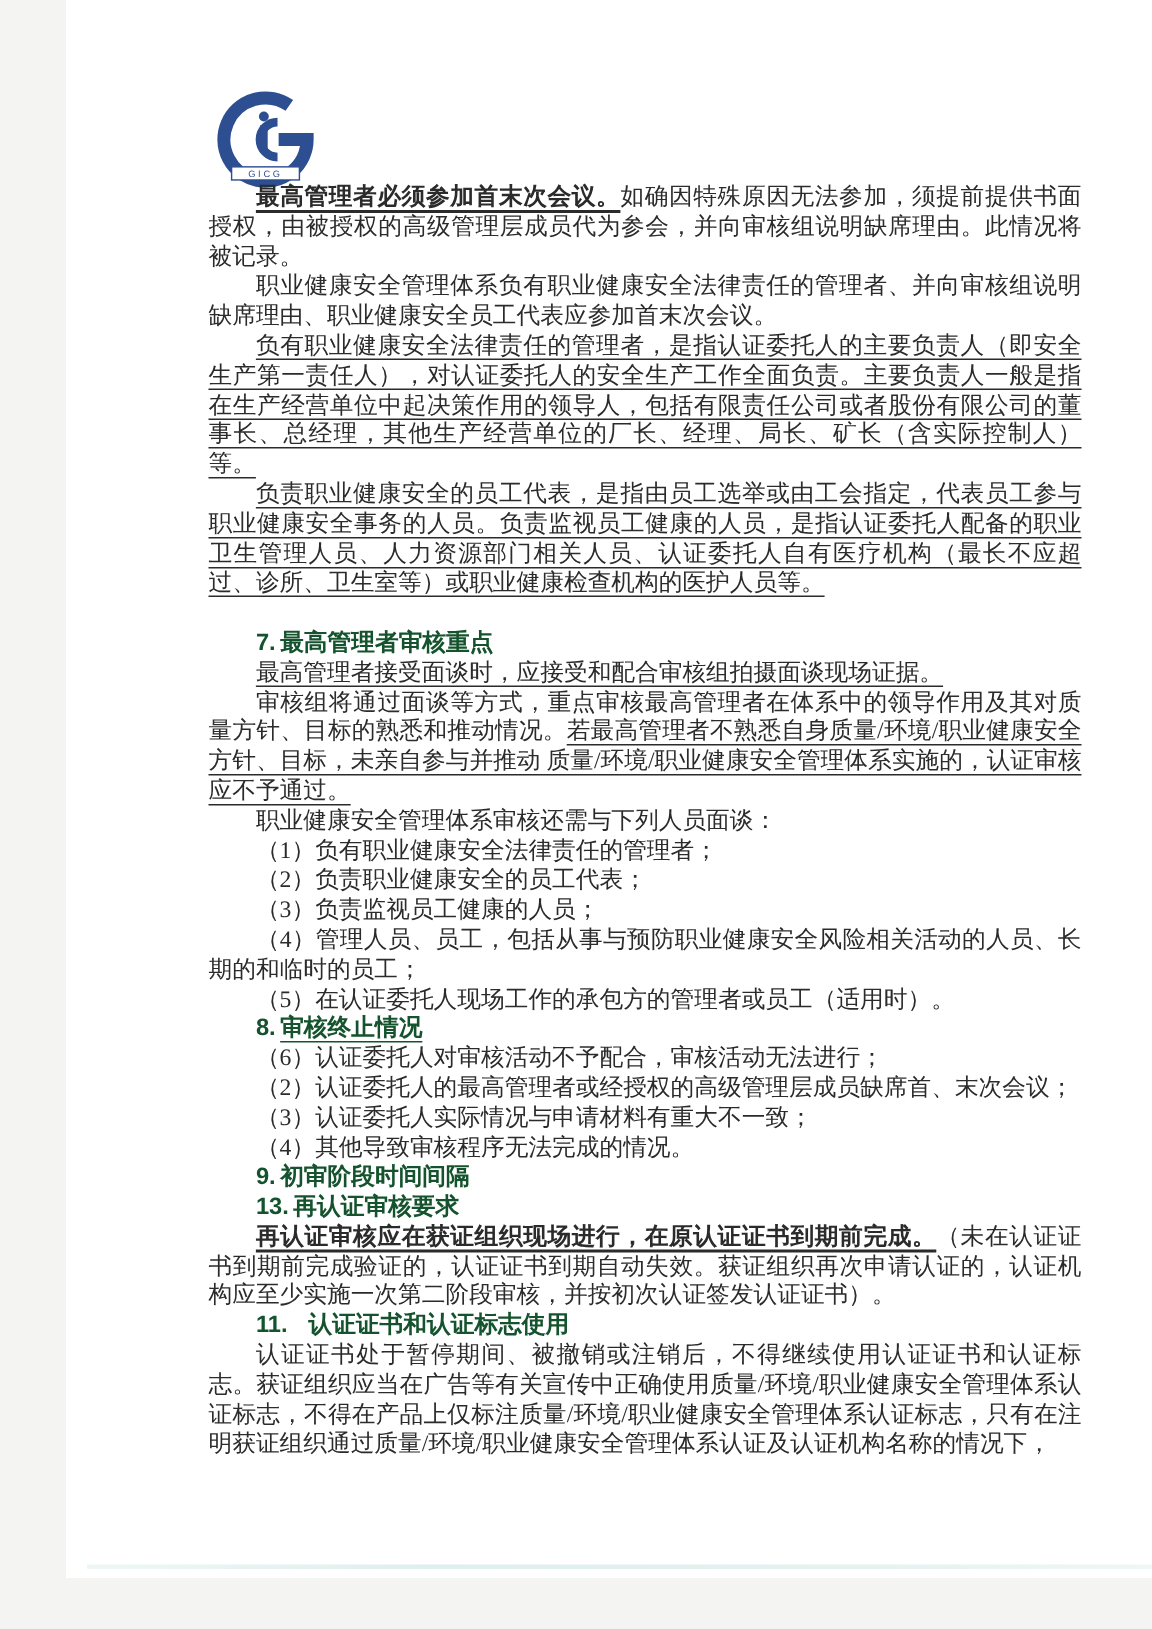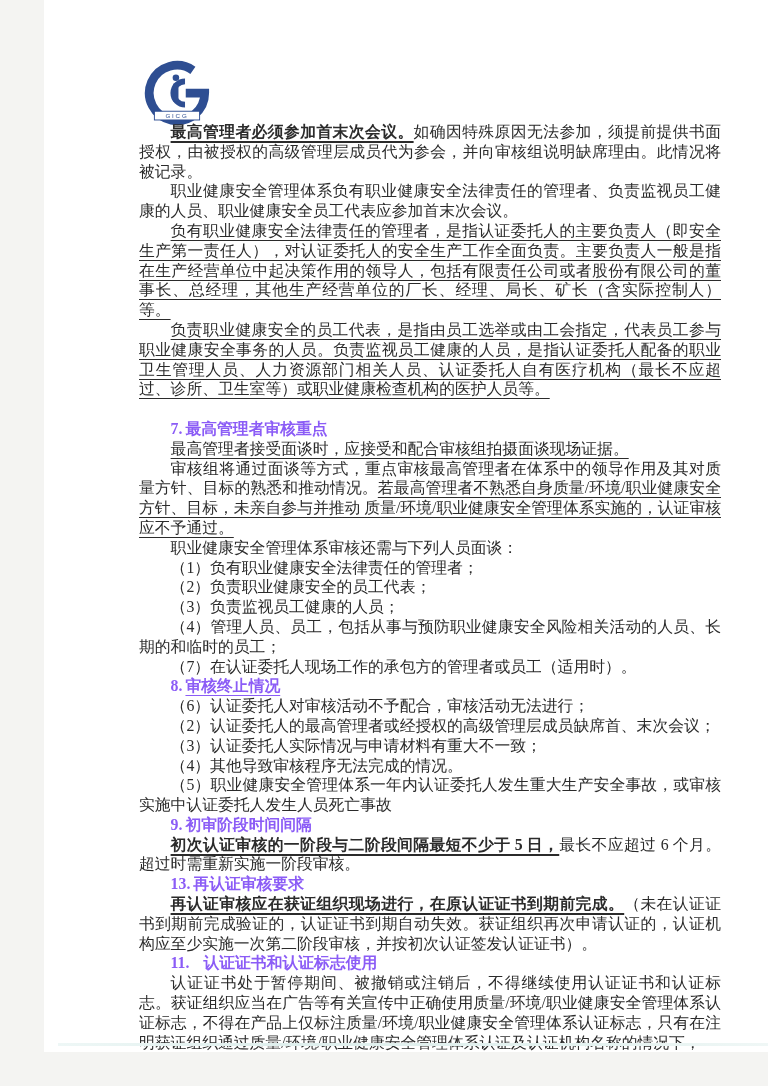--- a/index.html
+++ b/index.html
@@ -12,22 +12,22 @@
     overflow:hidden;box-sizing:border-box;margin-left:44px;
   }
   .logo{position:absolute;left:96px;top:58px;width:74px;height:70px;}
   .content{
     position:absolute;left:95px;top:122px;width:582px;
     font-size:15.8px;line-height:19.8px;color:#2b2b2b;
     text-align:justify;text-justify:inter-character;
   }
   .content p{margin:0;text-indent:2em;}
   .hd{
-    font-family:Liberation Serif, serif;
-    font-weight:bold;color:#8b5cf6;text-indent:0;margin:0;
+    font-family:Liberation Sans, sans-serif;
+    font-weight:bold;color:#14532d;text-indent:0;margin:0;
   }
   .hd .hnum{margin-right:3px;}
   .hd .hnum.wide-gap{margin-right:14px;}
   .gap-before{margin-top:19.8px !important;}
   .u{text-decoration:underline;text-decoration-thickness:1px;text-underline-offset:3.5px;}
   .bu{font-weight:bold;text-decoration:underline;text-decoration-thickness:1.5px;text-underline-offset:3.5px;}
   .hd .u{text-underline-offset:4px;}
   .scan-edge{
     position:absolute;left:14px;right:4px;bottom:6px;height:3px;
     background:linear-gradient(to right,#eef7f6,#dfefed 30%,#e4f2f0 70%,#f2f8f7);
@@ -47,51 +47,49 @@
       <rect x="19" y="73" width="62" height="12" fill="#ffffff" stroke="#2e4e92" stroke-width="1.3"></rect>
       <text x="50" y="82.5" text-anchor="middle" font-size="8.5" letter-spacing="2.5" fill="#2e4e92" font-family="Liberation Sans, sans-serif">GICG</text>
     </svg>
   </div>
 
   <div class="content">
 
     <p><span class="bu">最高管理者必须参加首末次会议。</span><span>如确因特殊原因无法参加，须提前提供书面授权，由被授权的高级管理层成员代为参会，并向审核组说明缺席理由。此情况将被记录。</span></p>
 
 
-    <p>职业健康安全管理体系负有职业健康安全法律责任的管理者、负责监视员工健康的人员、职业健康安全员工代表应参加首末次会议。</p>
+    <p>职业健康安全管理体系负有职业健康安全法律责任的管理者、并向审核组说明缺席理由、职业健康安全员工代表应参加首末次会议。</p>
 
     <p><span class="u">负有职业健康安全法律责任的管理者，是指认证委托人的主要负责人（即安全生产第一责任人），对认证委托人的安全生产工作全面负责。主要负责人一般是指在生产经营单位中起决策作用的领导人，包括有限责任公司或者股份有限公司的董事长、总经理，其他生产经营单位的厂长、经理、局长、矿长（含实际控制人）等。</span></p>
 
     <p><span class="u">负责职业健康安全的员工代表，是指由员工选举或由工会指定，代表员工参与职业健康安全事务的人员。负责监视员工健康的人员，是指认证委托人配备的职业卫生管理人员、人力资源部门相关人员、认证委托人自有医疗机构（最长不应超过、诊所、卫生室等）或职业健康检查机构的医护人员等。</span></p>
 
     <p class="hd gap-before"><span class="hnum">7.</span><span>最高管理者审核重点</span></p>
 
     <p><span class="u">最高管理者接受面谈时，应接受和配合审核组拍摄面谈现场证据。</span></p>
 
     <p><span>审核组将通过面谈等方式，重点审核最高管理者在体系中的领导作用及其对质量方针、目标的熟悉和推动情况。</span><span class="u">若最高管理者不熟悉自身质量/环境/职业健康安全方针、目标，未亲自参与并推动 质量/环境/职业健康安全管理体系实施的，认证审核应不予通过。</span></p>
 
     <p>职业健康安全管理体系审核还需与下列人员面谈：</p>
 
     <p>（1）负有职业健康安全法律责任的管理者；</p>
     <p>（2）负责职业健康安全的员工代表；</p>
     <p>（3）负责监视员工健康的人员；</p>
     <p>（4）管理人员、员工，包括从事与预防职业健康安全风险相关活动的人员、长期的和临时的员工；</p>
-    <p>（7）在认证委托人现场工作的承包方的管理者或员工（适用时）。</p>
+    <p>（5）在认证委托人现场工作的承包方的管理者或员工（适用时）。</p>
 
     <p class="hd"><span class="hnum">8.</span><span class="u">审核终止情况</span></p>
 
     <p>（6）认证委托人对审核活动不予配合，审核活动无法进行；</p>
     <p>（2）认证委托人的最高管理者或经授权的高级管理层成员缺席首、末次会议；</p>
     <p>（3）认证委托人实际情况与申请材料有重大不一致；</p>
     <p>（4）其他导致审核程序无法完成的情况。</p>
-    <p>（5）职业健康安全管理体系一年内认证委托人发生重大生产安全事故，或审核实施中认证委托人发生人员死亡事故</p>
 
     <p class="hd"><span class="hnum">9.</span><span>初审阶段时间间隔</span></p>
 
-    <p><span class="bu">初次认证审核的一阶段与二阶段间隔最短不少于 5 日，</span><span>最长不应超过 6 个月。超过时需重新实施一阶段审核。</span></p>
 
     <p class="hd"><span class="hnum">13.</span><span>再认证审核要求</span></p>
 
     <p><span class="bu">再认证审核应在获证组织现场进行，在原认证证书到期前完成。</span><span>（未在认证证书到期前完成验证的，认证证书到期自动失效。获证组织再次申请认证的，认证机构应至少实施一次第二阶段审核，并按初次认证签发认证证书）。</span></p>
 
     <p class="hd"><span class="hnum wide-gap">11.</span><span>认证证书和认证标志使用</span></p>
 
     <p>认证证书处于暂停期间、被撤销或注销后，不得继续使用认证证书和认证标志。获证组织应当在广告等有关宣传中正确使用质量/环境/职业健康安全管理体系认证标志，不得在产品上仅标注质量/环境/职业健康安全管理体系认证标志，只有在注明获证组织通过质量/环境/职业健康安全管理体系认证及认证机构名称的情况下，</p>
 
   </div>

